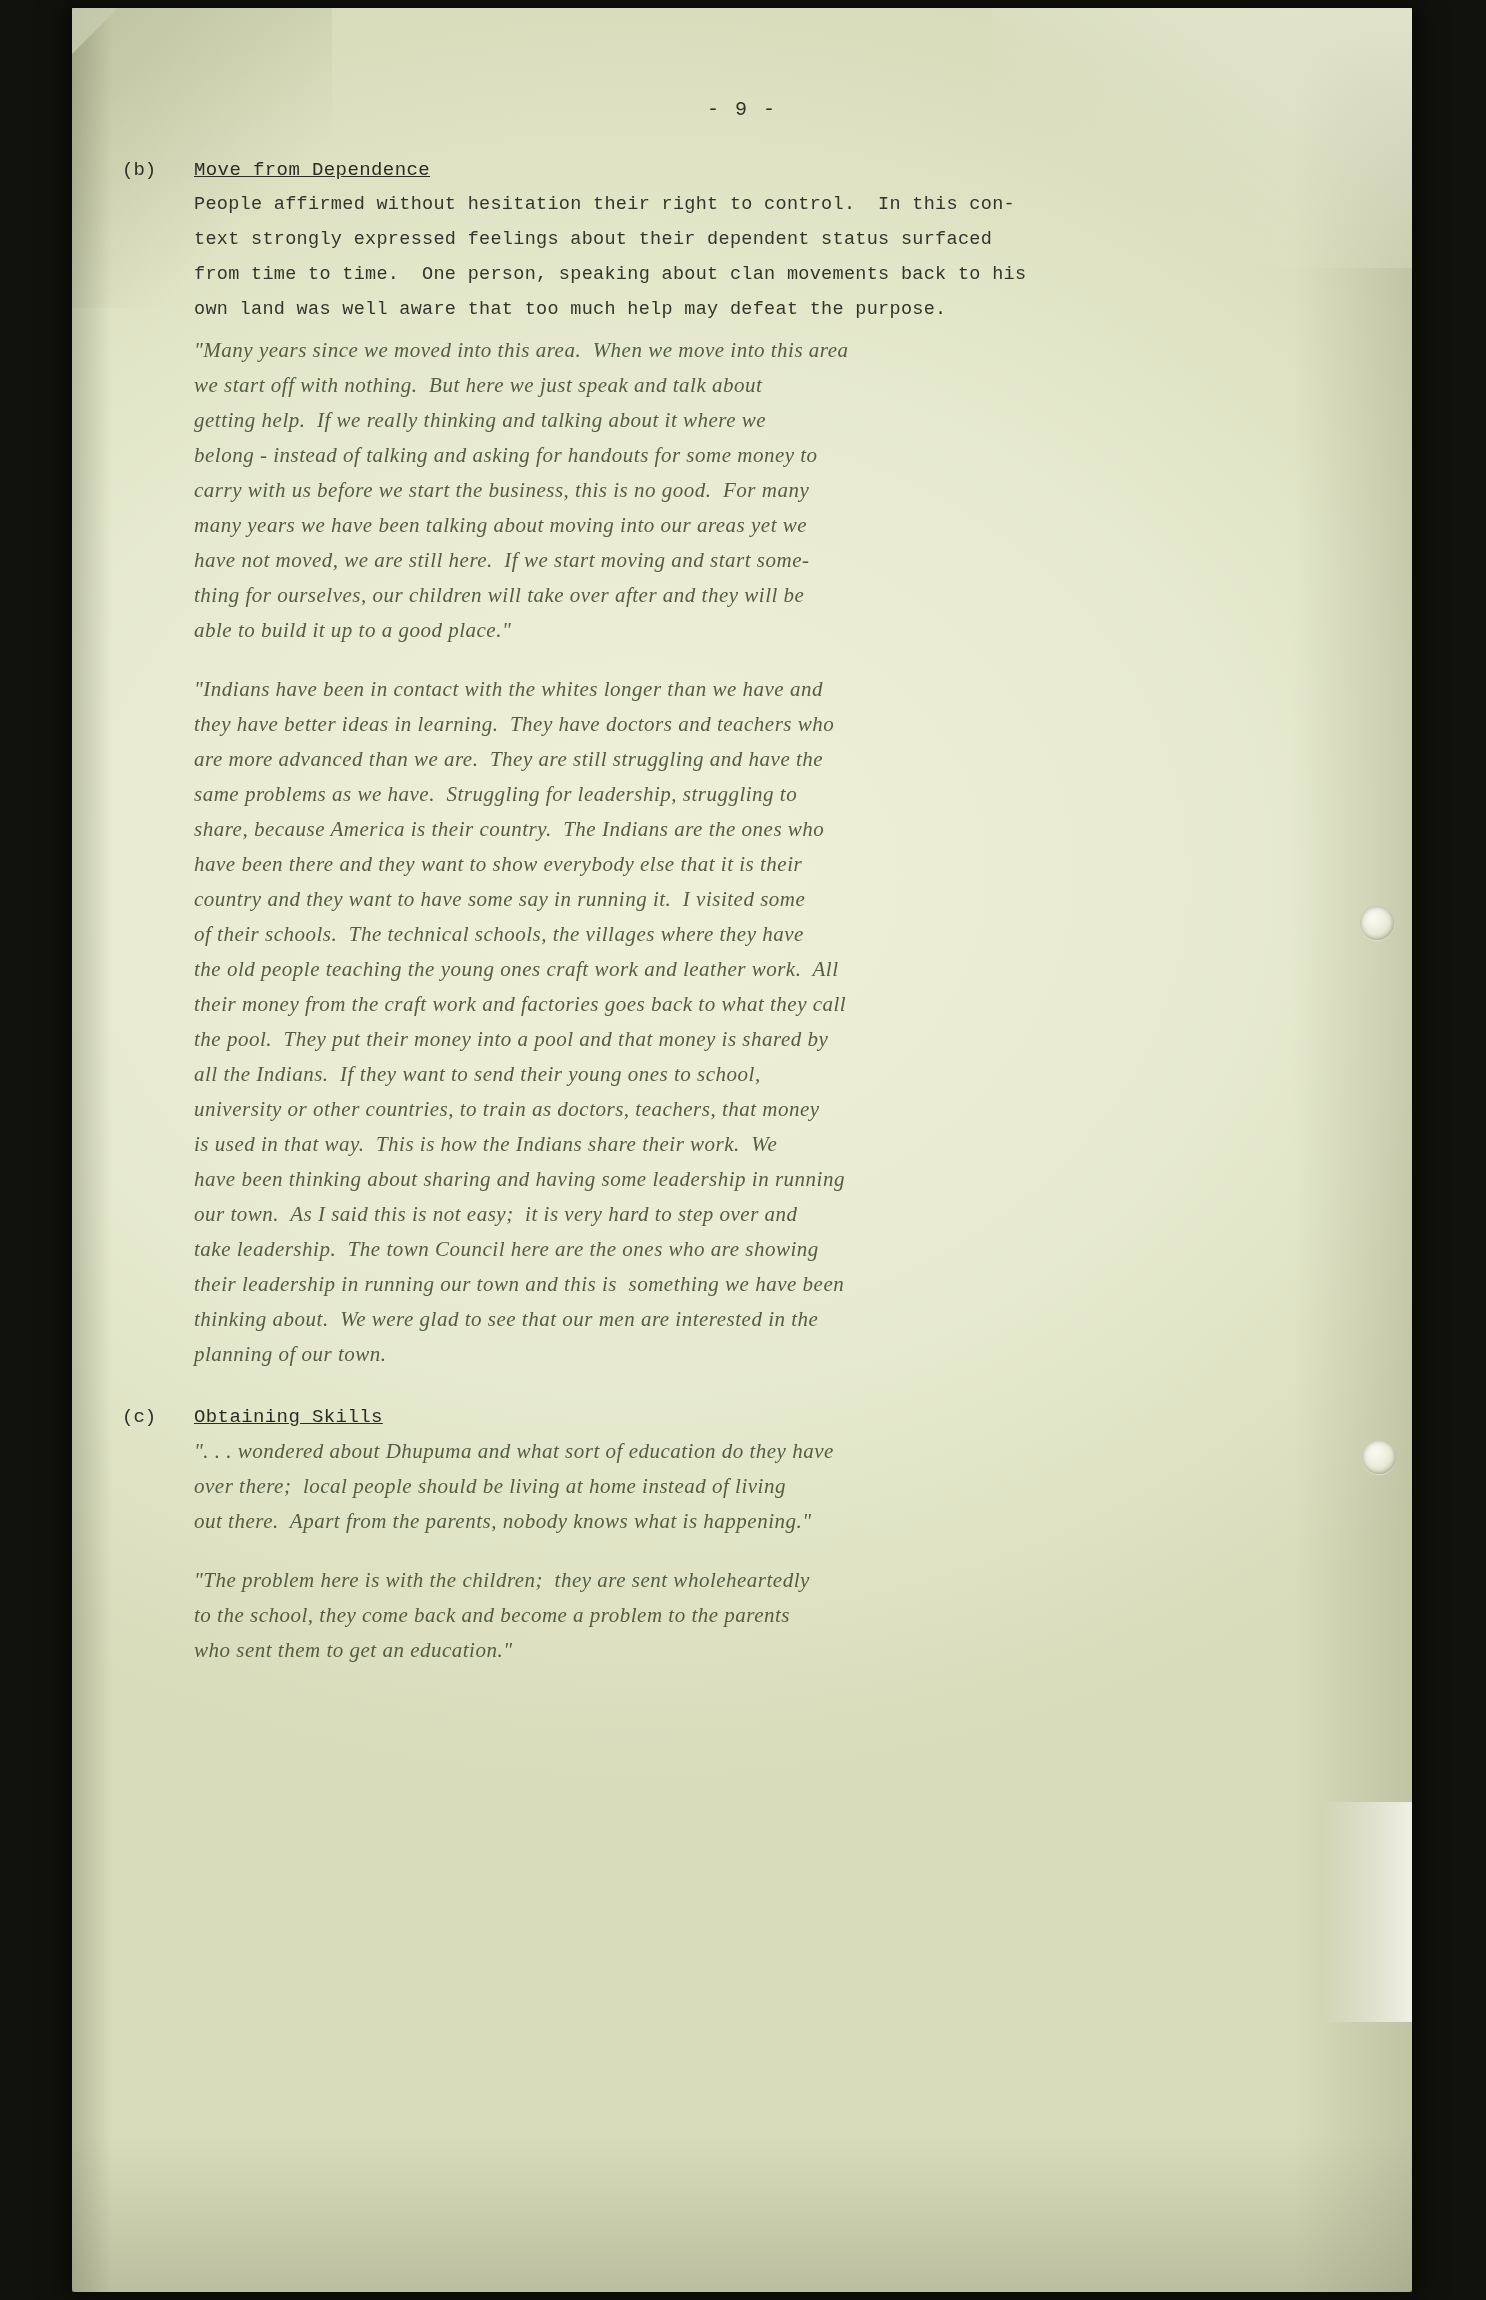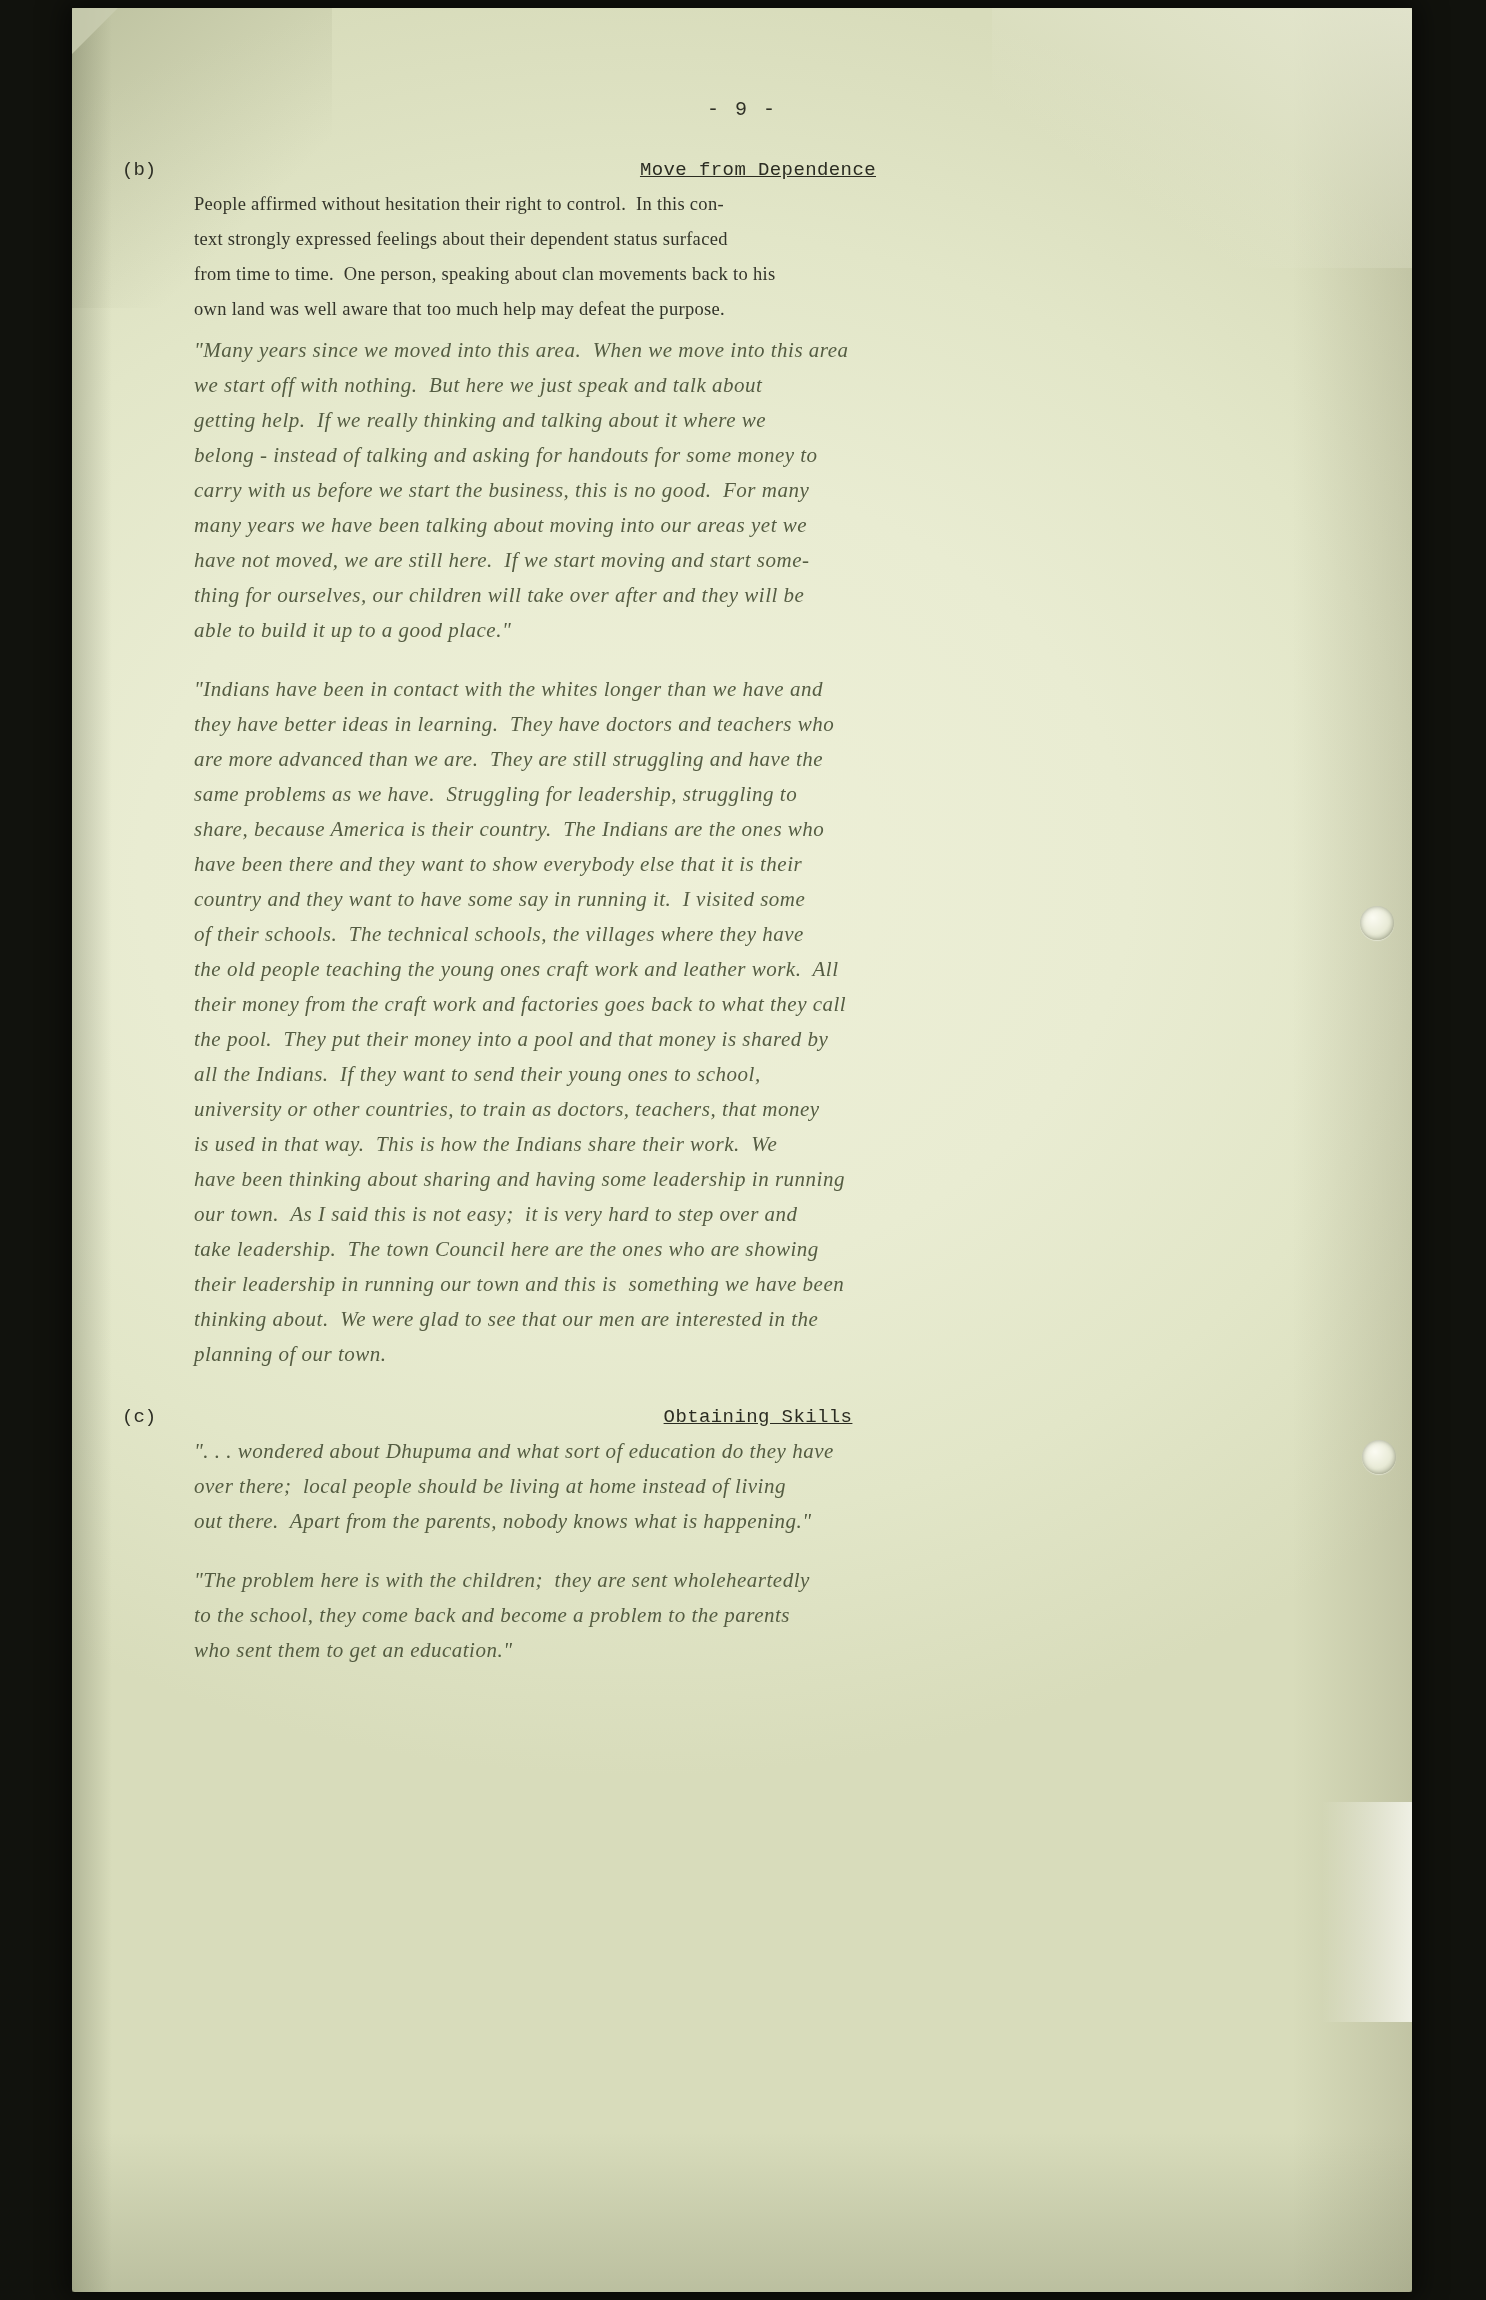--- a/index.html
+++ b/index.html
@@ -137,25 +137,24 @@
     margin-left: 72px;
   }
 
   .heading {
     font-family: "Liberation Mono", monospace;
     font-size: 19px;
     color: #2b2c22;
     text-decoration: underline;
     letter-spacing: 0.4px;
     margin-bottom: 6px;
-    text-align: center;
   }
 
   .para-type {
-    font-family: Liberation Serif, serif;
+    font-family: Liberation Mono, monospace;
     font-size: 18.5px;
     line-height: 35px;
     color: #33342a;
     letter-spacing: 0.3px;
     white-space: pre-wrap;
     margin: 0 0 6px 0;
   }
 
   .para-quote {
     font-family: "Liberation Serif", serif;

